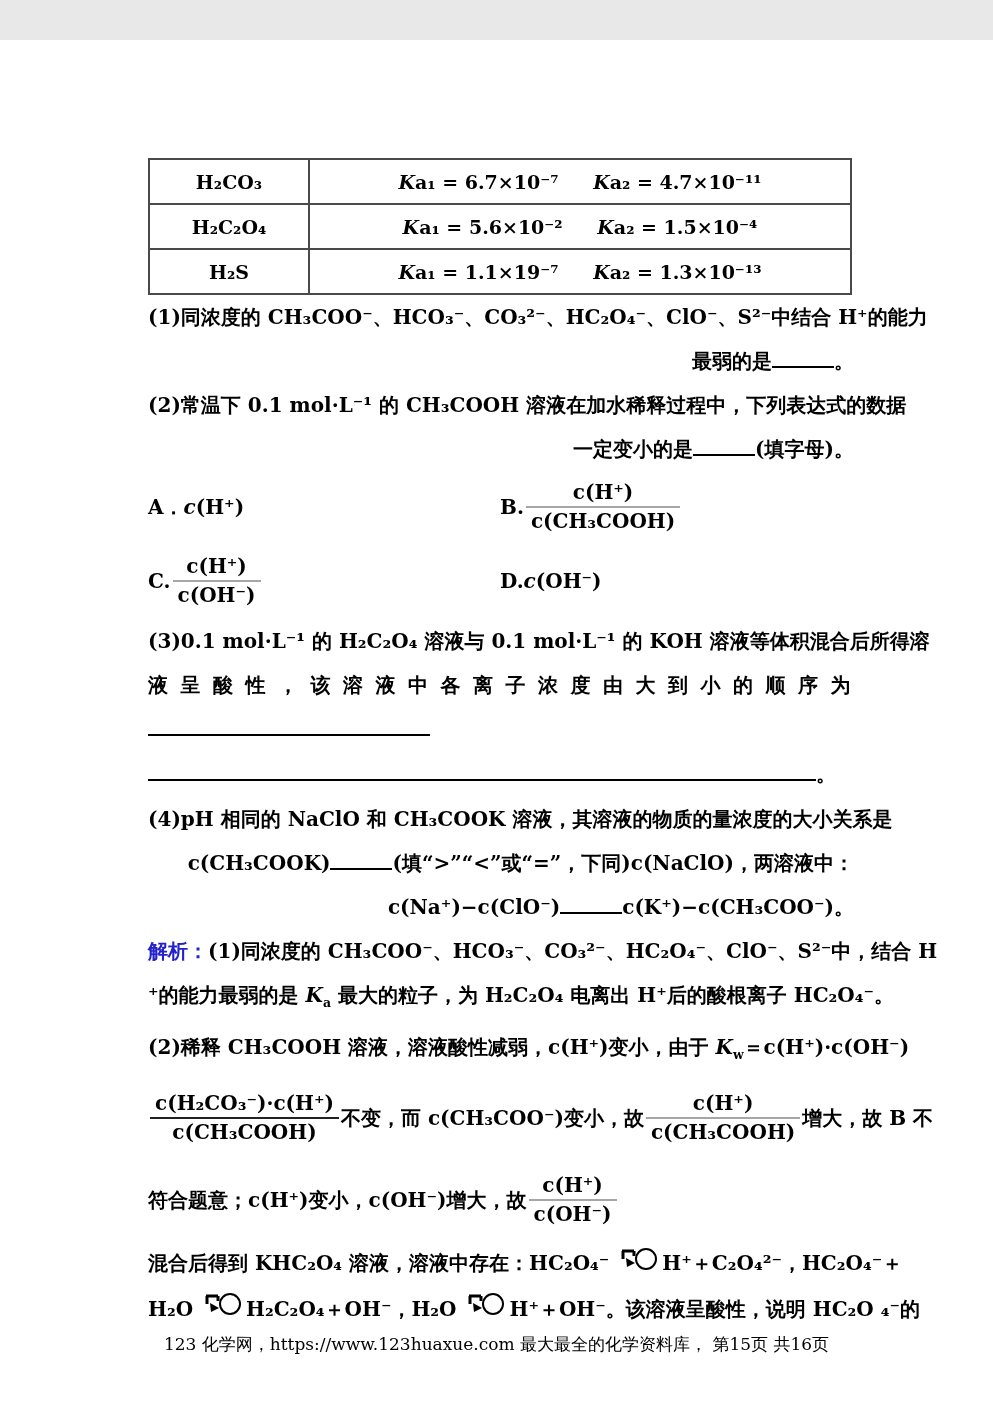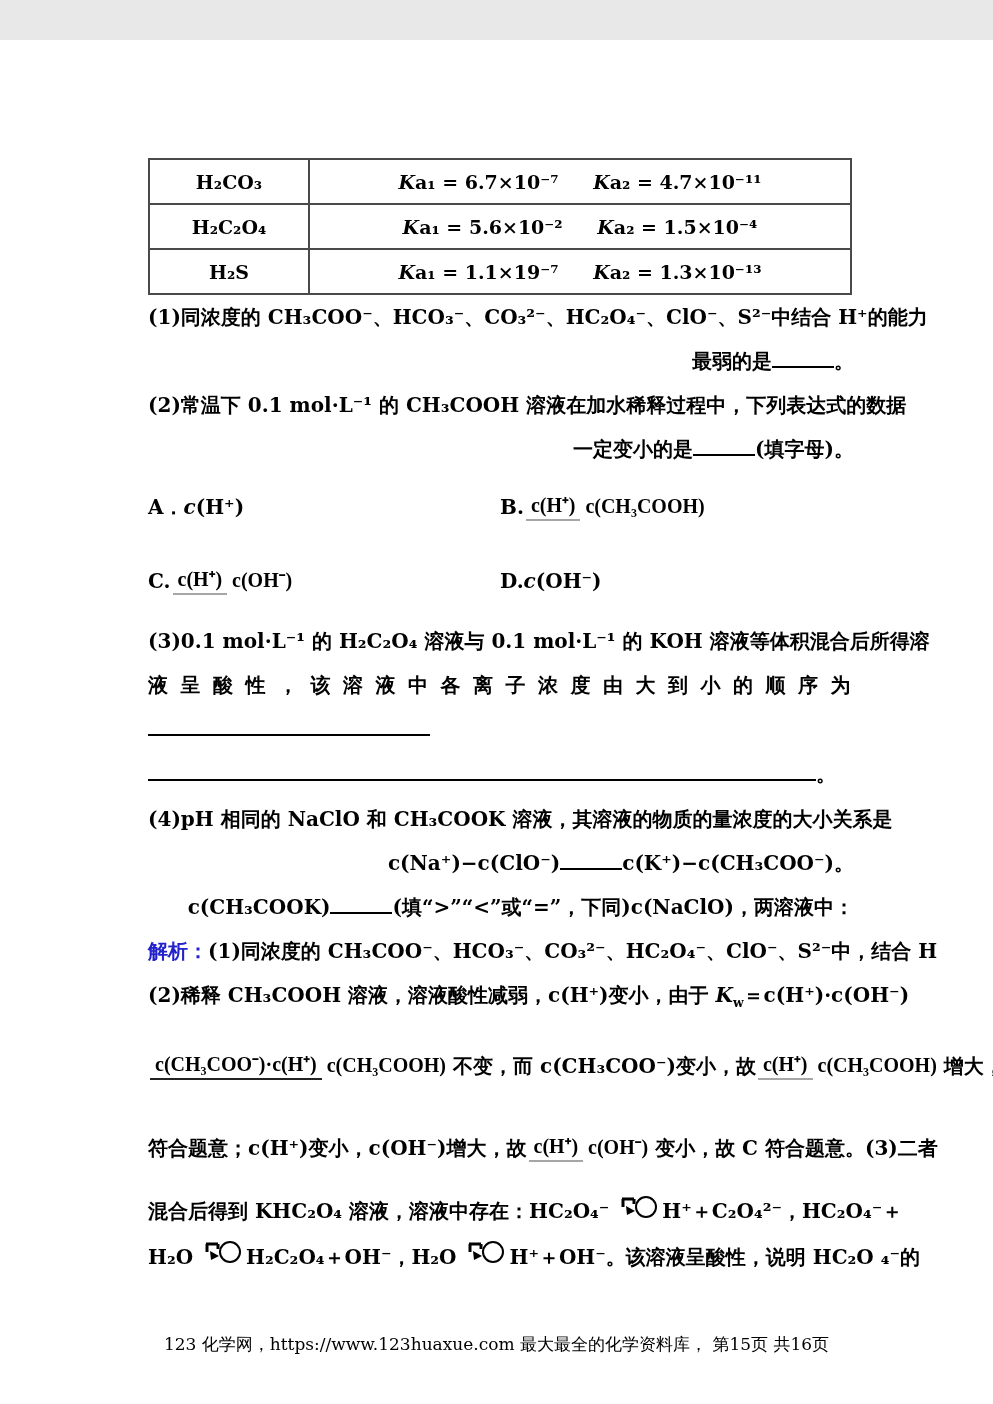--- a/index.html
+++ b/index.html
@@ -28,21 +28,21 @@
   .blank.w282{width:282px;}
   .blank.w668{width:668px;}
   .blank-row{margin:0;line-height:45px;white-space:nowrap;}
   
   .opt-row{display:flex;align-items:center;white-space:nowrap;}
   .opt-row .opt-left{width:352px;display:flex;align-items:center;}
   .opt-row .opt-right{display:flex;align-items:center;}
   .opt-row1{height:72px;}
   .opt-row2{height:76px;}
   
-  .frac{display:inline-flex;flex-direction:row;text-align:center;vertical-align:middle;margin:0 2px;line-height:1.25;font-family:Liberation Serif, serif;}
+  .frac{display:inline-flex;flex-direction:column;text-align:center;vertical-align:middle;margin:0 2px;line-height:1.25;}
   .frac .num{border-bottom:2px solid #a6a6a6;padding:0 5px 1px 5px;}
   .frac .den{padding:1px 5px 0 5px;}
   .frac.darkbar .num{border-bottom-color:#222;}
   
   .sol-label{color:#2222cc;}
   .tall{display:flex;align-items:center;height:82px;line-height:normal;white-space:nowrap;}
   .eqsym{display:inline-block;vertical-align:middle;margin:0 3px;}
   
   .footer{position:absolute;left:0;top:1293px;width:993px;text-align:center;font-size:17px;font-weight:normal;white-space:nowrap;}
   .watermark{position:absolute;right:16px;top:1372px;font-size:17px;font-weight:normal;color:#0f172a;white-space:nowrap;font-family:"DejaVu Sans","Liberation Sans",sans-serif;}
@@ -114,46 +114,46 @@
           <span>(OH⁻)</span>
       </div>
     </div>
 
     <p class="line">(3)0.1 mol·L⁻¹ 的 H₂C₂O₄ 溶液与 0.1 mol·L⁻¹ 的 KOH 溶液等体积混合后所得溶</p>
     <p class="line justify">液呈酸性，该溶液中各离子浓度由大到小的顺序为</p>
     <p class="blank-row"><span class="blank w282"></span></p>
     <p class="blank-row"><span class="blank w668"></span><span>。</span></p>
 
     <p class="line">(4)pH 相同的 NaClO 和 CH₃COOK 溶液，其溶液的物质的量浓度的大小关系是</p>
+    <p class="line"><span>c(CH₃COOK)</span><span class="blank w60"></span><span>(填“&gt;”“&lt;”或“=”，下同)c(NaClO)，两溶液中：</span></p>
     <p class="line"><span>c(Na⁺)−c(ClO⁻)</span><span class="blank w60"></span><span>c(K⁺)−c(CH₃COO⁻)。</span></p>
-    <p class="line"><span>c(CH₃COOK)</span><span class="blank w60"></span><span>(填“&gt;”“&lt;”或“=”，下同)c(NaClO)，两溶液中：</span></p>
 
     <p class="line"><span class="sol-label">解析：</span><span>(1)同浓度的 CH₃COO⁻、HCO₃⁻、CO₃²⁻、HC₂O₄⁻、ClO⁻、S²⁻中，结合 H</span></p>
+    <p class="line"><span>⁺的能力最弱的是 </span><span class="ik">K</span><sub>a</sub><span> 最大的粒子，为 H₂C₂O₄ 电离出 H⁺后的酸根离子 HC₂O₄⁻。</span></p>
     <p class="line"><span>(2)稀释 CH₃COOH 溶液，溶液酸性减弱，c(H⁺)变小，由于 </span><span class="ik">K</span><sub>w</sub><span>＝c(H⁺)·c(OH⁻)</span></p>
 
     <div class="tall">
       <span class="frac darkbar">
-          <span class="num">c(CH₃COO⁻)·c(H⁺)</span>
+          <span class="num">c(H₂CO₃⁻)·c(H⁺)</span>
           <span class="den">c(CH₃COOH)</span>
         </span>
       <span>不变，而 c(CH₃COO⁻)变小，故</span>
       <span class="frac">
           <span class="num">c(H⁺)</span>
           <span class="den">c(CH₃COOH)</span>
         </span>
       <span>增大，故 B 不</span>
     </div>
 
     <div class="tall">
       <span>符合题意；c(H⁺)变小，c(OH⁻)增大，故</span>
       <span class="frac">
           <span class="num">c(H⁺)</span>
           <span class="den">c(OH⁻)</span>
         </span>
-      <span>变小，故 C 符合题意。(3)二者</span>
     </div>
 
     <p class="line"><span>混合后得到 KHC₂O₄ 溶液，溶液中存在：HC₂O₄⁻ </span><span class="eqsym"><svg width="40" height="26" viewBox="0 0 40 26">
             <path d="M3 5 H15 M4 5 V13 M15 5 V10" stroke="#000" stroke-width="3" fill="none"></path>
             <path d="M7 12 l9 5 -8 4 z" fill="#000"></path>
             <circle cx="27" cy="13" r="10" stroke="#000" stroke-width="2" fill="none"></circle>
           </svg></span><span>H⁺＋C₂O₄²⁻，HC₂O₄⁻＋</span></p>
 
     <p class="line"><span>H₂O </span><span class="eqsym"><svg width="40" height="26" viewBox="0 0 40 26">
             <path d="M3 5 H15 M4 5 V13 M15 5 V10" stroke="#000" stroke-width="3" fill="none"></path>

